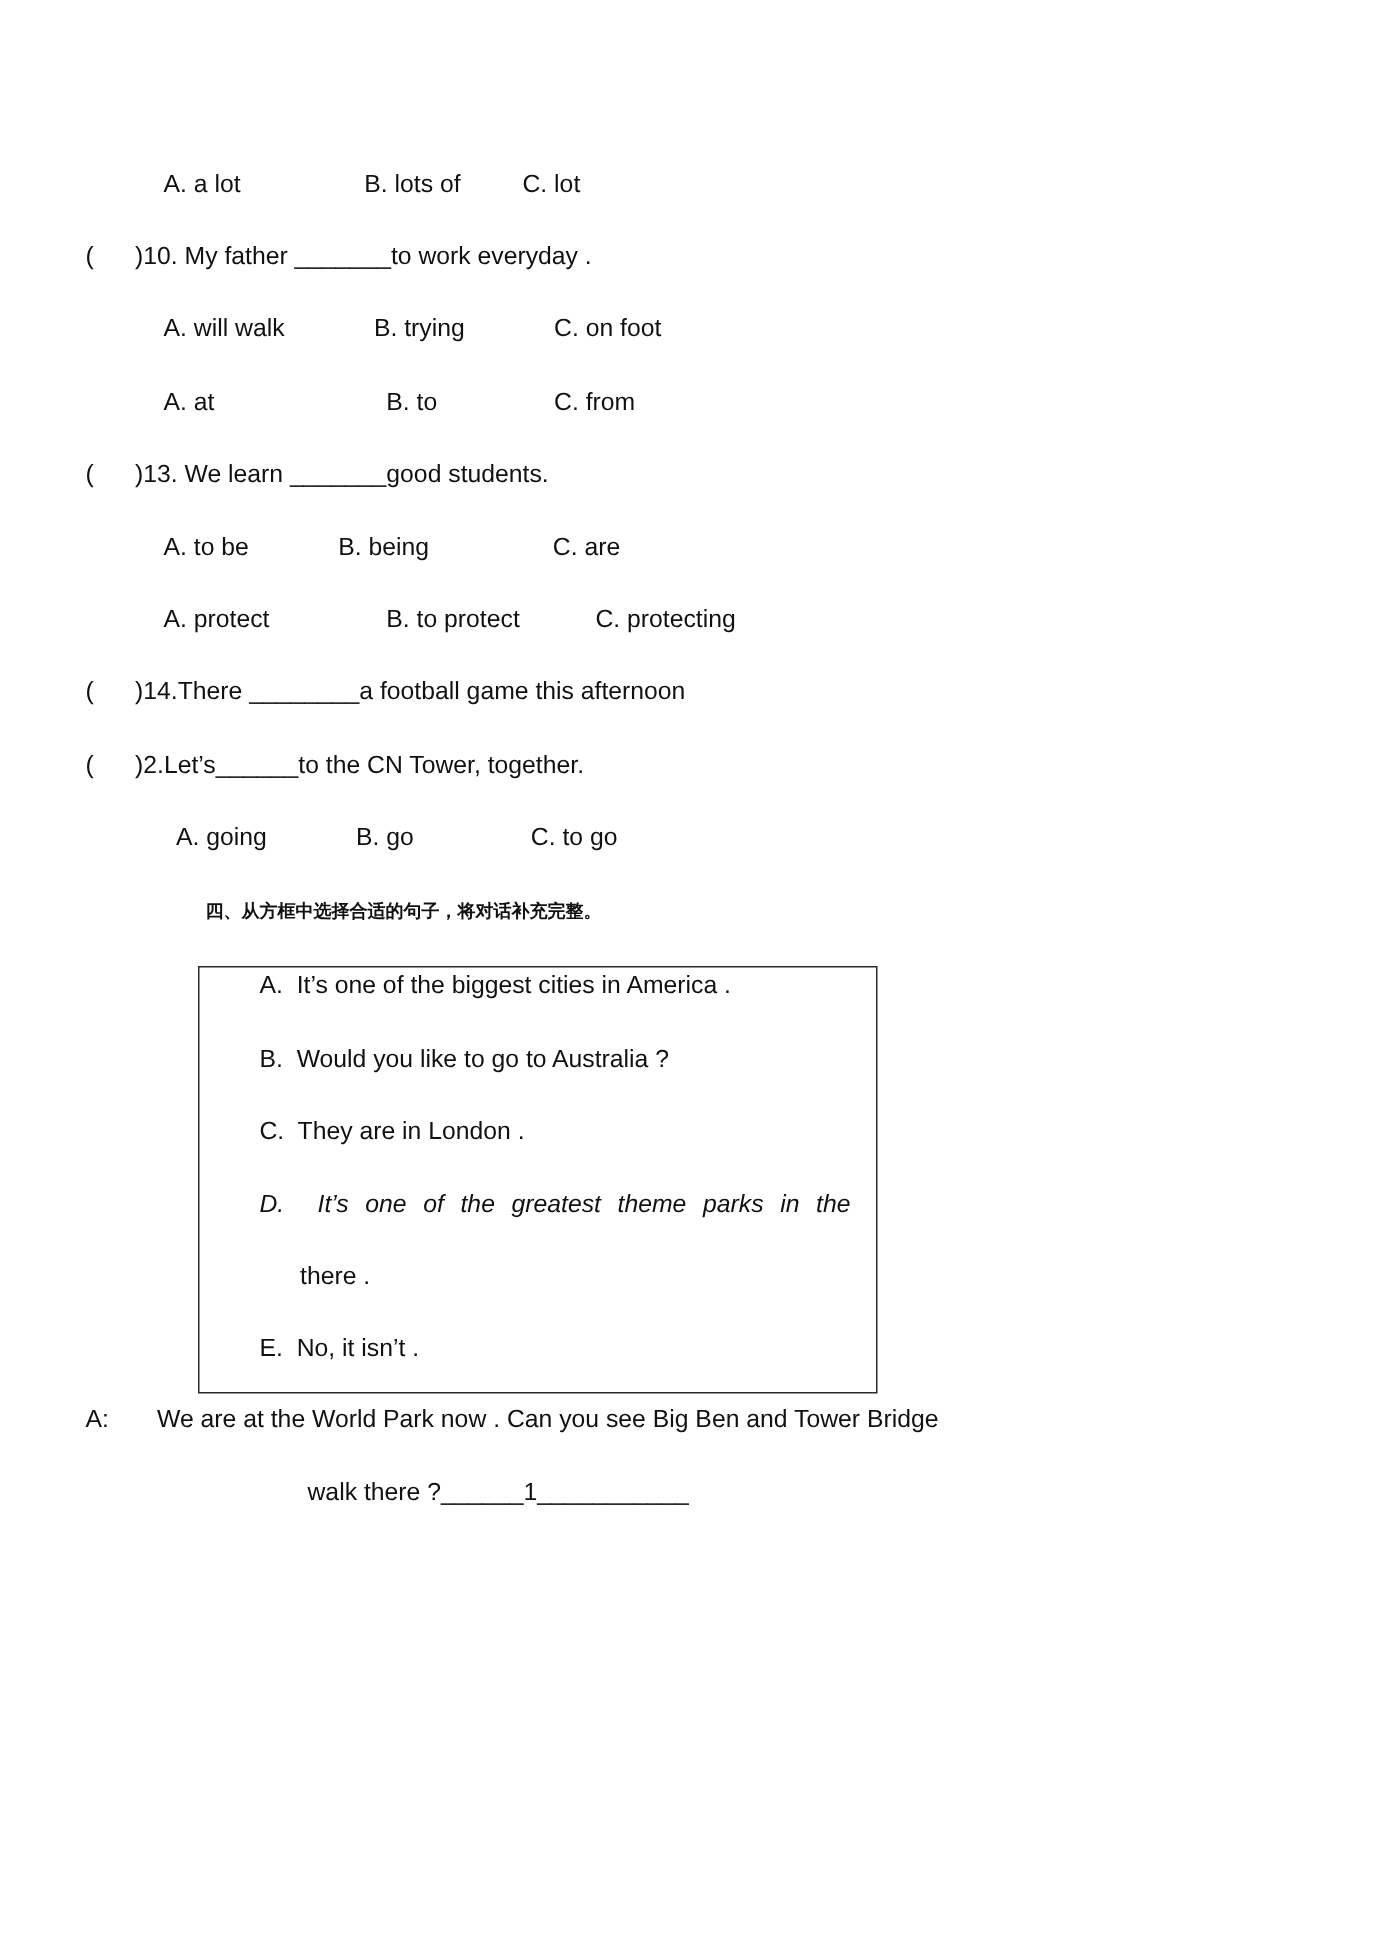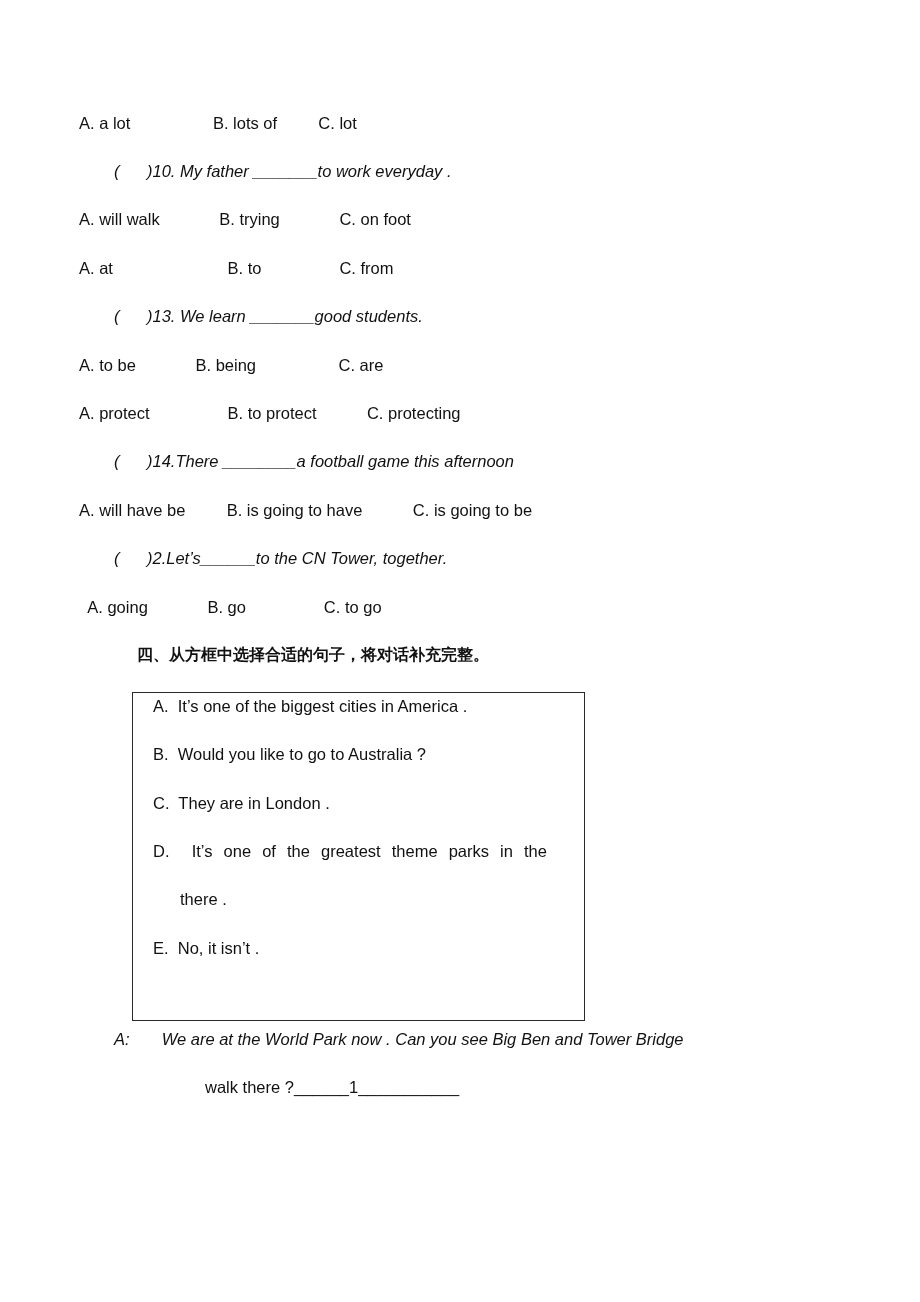--- a/index.html
+++ b/index.html
@@ -13,44 +13,44 @@
     font-size: 16.5px;
     overflow: hidden;
   }
   .content { padding-top: 99px; }
   .line {
     height: 48.4px;
     display: flex;
     align-items: center;
   }
   .line > span { white-space: pre; }
-  .q   { padding-left: 114px; font-style: italic; }
-  .opt { padding-left: 79px; }
+  .q   { padding-left: 57px; }
+  .opt { padding-left: 109px; }
   .heading {
     padding-left: 137px;
     font-weight: 700;
-    font-size: 16px;
+    font-size: 12px;
   }
   .choice-box {
     box-sizing: border-box;
     margin-left: 132px;
     margin-top: 12.5px;
     width: 453px;
-    height: 329px;
+    height: 285px;
     border: 1px solid #2a2a2a;
-    padding: 0 10px 0 20px;
+    padding: 0 10px 0 40px;
   }
   .bline {
     height: 48.4px;
     display: flex;
     align-items: center;
   }
   .bline > span { white-space: pre; }
   .bline.first { margin-top: -11px; }
-  .bline.justify { word-spacing: 6.5px; }
+  .bline.justify { word-spacing: 6.5px; font-style: italic; }
   .bline.cont { padding-left: 27px; }
   .after-box { margin-top: -6px; }
   .indent-deep { padding-left: 205px; }
 </style>
 </head>
 <body>
 
 <div class="page">
   <div class="content">
 
@@ -70,23 +70,20 @@
         <span>(      )13. We learn _______good students.</span>
       </div>
     <div class="line opt">
         <span>A. to be             B. being                  C. are</span>
       </div>
     <div class="line opt">
         <span>A. protect                 B. to protect           C. protecting</span>
       </div>
     <div class="line q">
         <span>(      )14.There ________a football game this afternoon</span>
-      </div>
-    <div class="line opt">
-        <span>A. will have be         B. is going to have           C. is going to be</span>
       </div>
     <div class="line q">
         <span>(      )2.Let’s______to the CN Tower, together.</span>
       </div>
     <div class="line opt">
         <span>  A. going             B. go                 C. to go</span>
       </div>
 
     <div class="line heading">
         <span>四、从方框中选择合适的句子，将对话补充完整。</span>

